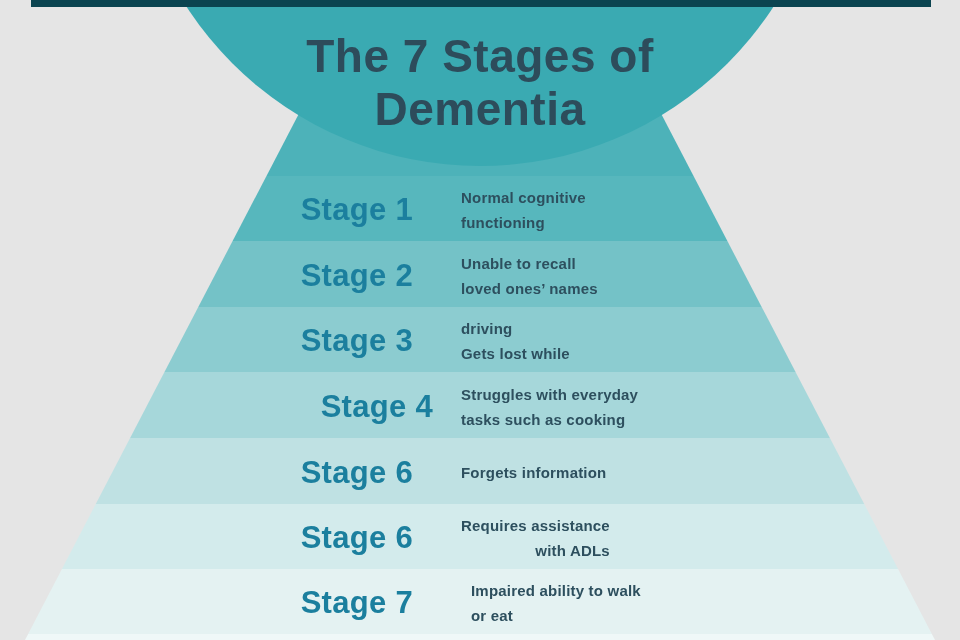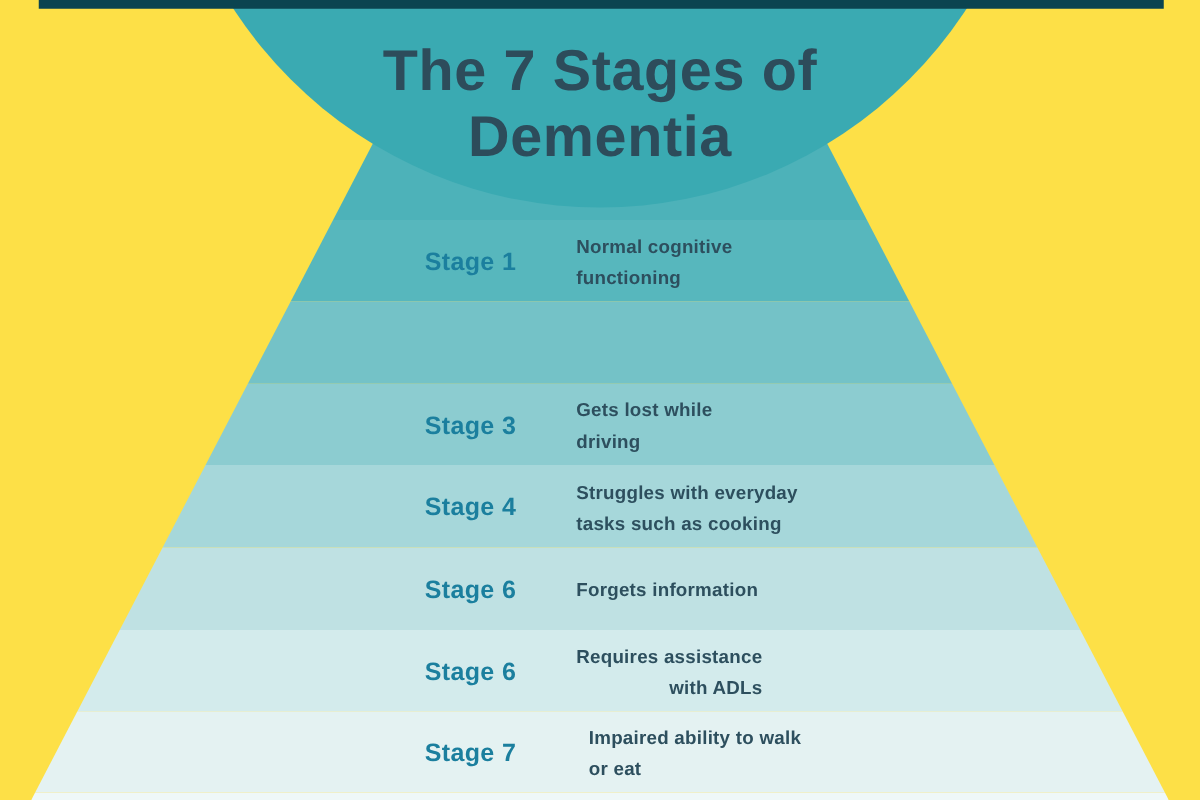--- a/index.html
+++ b/index.html
@@ -1,33 +1,33 @@
 <!DOCTYPE html>
 <html><head>
 <meta charset="utf-8">
 <style>
   html,body{margin:0;padding:0;background:#ffffff;}
   .canvas{
     position:relative;width:960px;height:640px;overflow:hidden;
-    background:#fde047;
+    background:#e5e5e5;
     font-family:"Liberation Sans", sans-serif;
   }
   svg.bg{position:absolute;left:0;top:0;width:960px;height:640px;display:block;}
   .title{
     position:absolute;left:0;top:30px;width:960px;
     text-align:center;
     font-size:46px;line-height:53px;font-weight:700;
     letter-spacing:0.5px;
   }
   .title span{display:block;}
   .row{position:absolute;left:0;width:960px;}
   .row .label{
     position:absolute;left:0;top:0;height:100%;width:413px;
     display:flex;align-items:center;justify-content:flex-end;
-    font-size:20px;font-weight:700;letter-spacing:0.3px;
+    font-size:31px;font-weight:700;letter-spacing:0.3px;
     padding-top:3px;box-sizing:border-box;
   }
   .row .desc{
     position:absolute;left:461px;top:0;height:100%;
     display:flex;flex-direction:column;justify-content:center;
     font-size:15px;line-height:25px;font-weight:700;
     letter-spacing:0.2px;padding-top:3px;box-sizing:border-box;
   }
 </style>
 </head>
@@ -65,31 +65,38 @@
   </div>
 
   <div class="row" style="top:176px;height:65px;">
     <div class="label" style="color: rgb(27, 127, 158);">Stage 1</div>
     <div class="desc" style="color: rgb(45, 79, 94);">
       <span>Normal cognitive</span>
       <span>functioning</span>
     </div>
   </div>
 
+  <div class="row" style="top:241px;height:66px;">
+    <div class="label" style="color: rgb(27, 127, 158);">Stage 2</div>
+    <div class="desc" style="color: rgb(45, 79, 94);">
+      <span>Unable to recall</span>
+      <span>loved ones’ names</span>
+    </div>
+  </div>
 
   <div class="row" style="top:307px;height:65px;">
     <div class="label" style="color: rgb(27, 127, 158);">Stage 3</div>
     <div class="desc" style="color: rgb(45, 79, 94);">
+      <span>driving</span>
       <span>Gets lost while</span>
-      <span>driving</span>
     </div>
   </div>
 
   <div class="row" style="top:372px;height:66px;">
-    <div class="label" style="color: rgb(27, 127, 158);">Stage 4</div>
+    <div class="label" style="color: rgb(27, 127, 158); margin-left: 20px;">Stage 4</div>
     <div class="desc" style="color: rgb(45, 79, 94);">
       <span>Struggles with everyday</span>
       <span>tasks such as cooking</span>
     </div>
   </div>
 
   <div class="row" style="top:438px;height:66px;">
     <div class="label" style="color: rgb(27, 127, 158);">Stage 6</div>
     <div class="desc" style="color: rgb(45, 79, 94); align-items: center;">
       <span>Forgets information</span>

